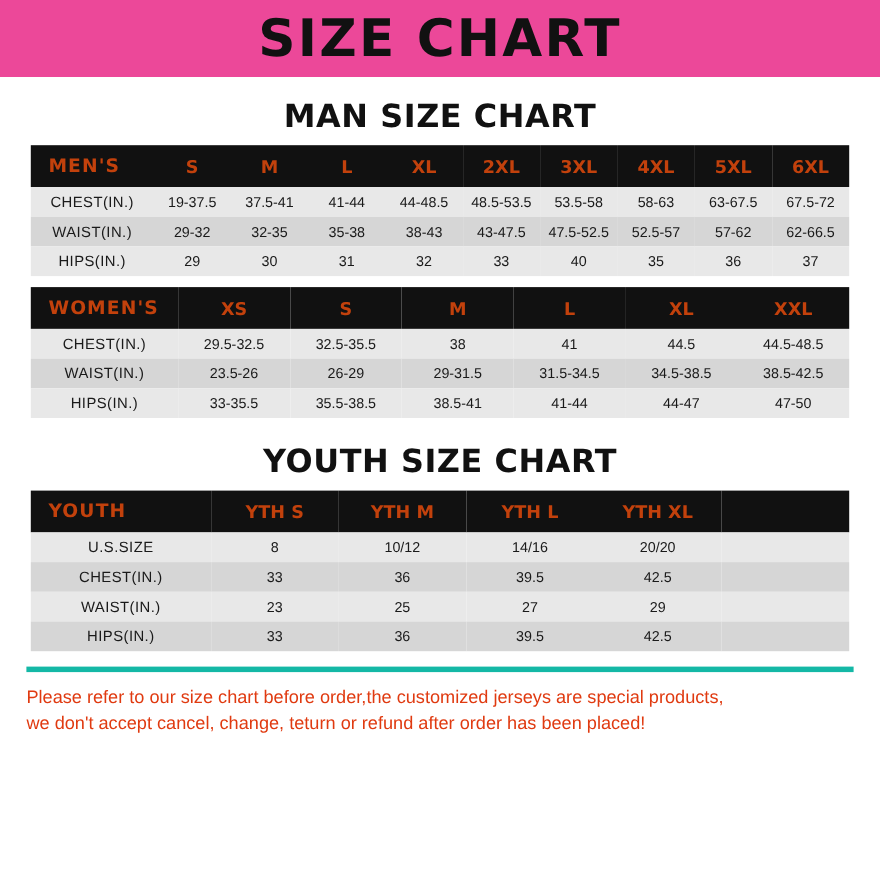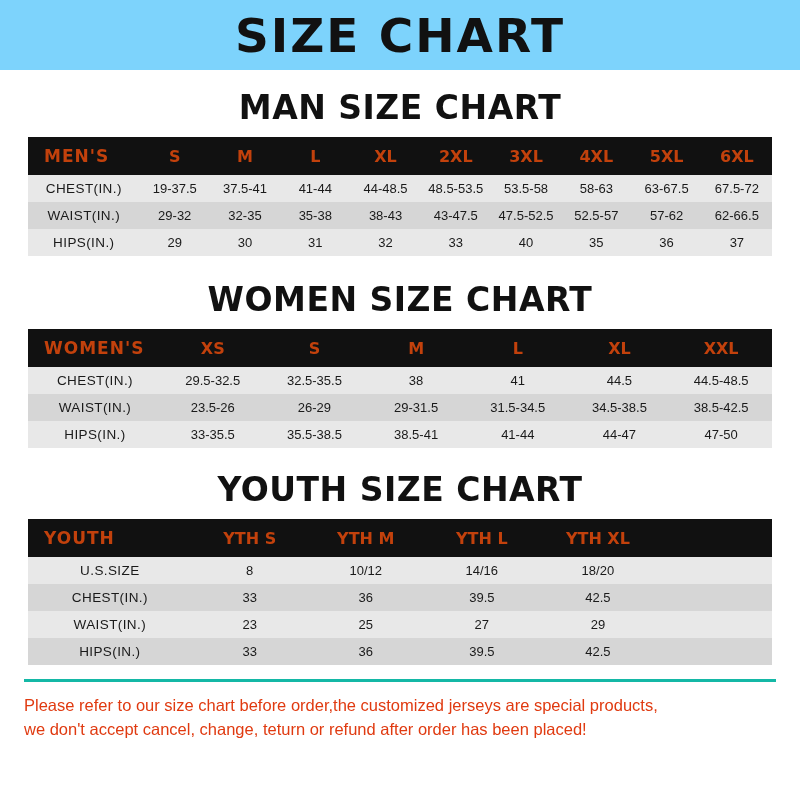--- a/index.html
+++ b/index.html
@@ -14,42 +14,42 @@
     overflow: hidden;
   }
   .page {
     width: 800px;
     height: 800px;
     position: relative;
     background: #ffffff;
     box-sizing: border-box;
   }
   .banner {
-    background: #7dd3fc;
+    background: #ec4899;
     height: 70px;
     display: flex;
     align-items: center;
     justify-content: center;
   }
   .banner-title {
     font-family: "DejaVu Sans", sans-serif;
     font-weight: bold;
     font-size: 47px;
     letter-spacing: 2px;
     color: #111111;
     line-height: 1;
   }
   .section {
     padding: 0 28px;
   }
   .section-title {
     text-align: center;
     font-family: "DejaVu Sans", sans-serif;
     font-weight: bold;
-    font-size: 33px;
+    font-size: 29px;
     color: #111111;
     letter-spacing: 0.5px;
   }
   .t-man { margin-top: 18px; }
   .t-women { margin-top: 24px; }
   .t-youth { margin-top: 22px; }
 
   table {
     width: 100%;
     border-collapse: collapse;
@@ -87,21 +87,21 @@
   tbody tr.row-light td { background: #e8e8e8; }
   tbody tr.row-dark td { background: #d6d6d6; }
 
   
   table.men col.c0 { width: 15%; }
   table.women col.c0 { width: 18%; }
   table.youth col.c0 { width: 22%; }
 
   .notice {
     margin: 14px 24px 0 24px;
-    border-top: 3px solid #14b8a6;
+    border-top: 5px solid #14b8a6;
     padding-top: 12px;
     color: #e03a10;
     font-family: "Liberation Sans", sans-serif;
     font-size: 16.5px;
     line-height: 1.45;
     text-align: left;
   }
 </style>
 </head>
 <body>
@@ -176,21 +176,20 @@
           <td>40</td>
           <td>35</td>
           <td>36</td>
           <td>37</td>
         </tr>
       </tbody>
     </table>
   </div>
 
   <div class="section">
-    <div class="section-title t-women">WOMEN SIZE CHART</div>
     <table class="chart-table women">
       <colgroup>
           <col class="c0">
           <col>
           <col>
           <col>
           <col>
           <col>
           <col>
         </colgroup>
@@ -257,21 +256,21 @@
           <th>YTH XL</th>
           <th></th>
         </tr>
       </thead>
       <tbody>
         <tr class="row-light">
           <td class="first-col">U.S.SIZE</td>
           <td>8</td>
           <td>10/12</td>
           <td>14/16</td>
-          <td>18/20</td>
+          <td>20/20</td>
           <td></td>
         </tr>
         <tr class="row-dark">
           <td class="first-col">CHEST(IN.)</td>
           <td>33</td>
           <td>36</td>
           <td>39.5</td>
           <td>42.5</td>
           <td></td>
         </tr>

